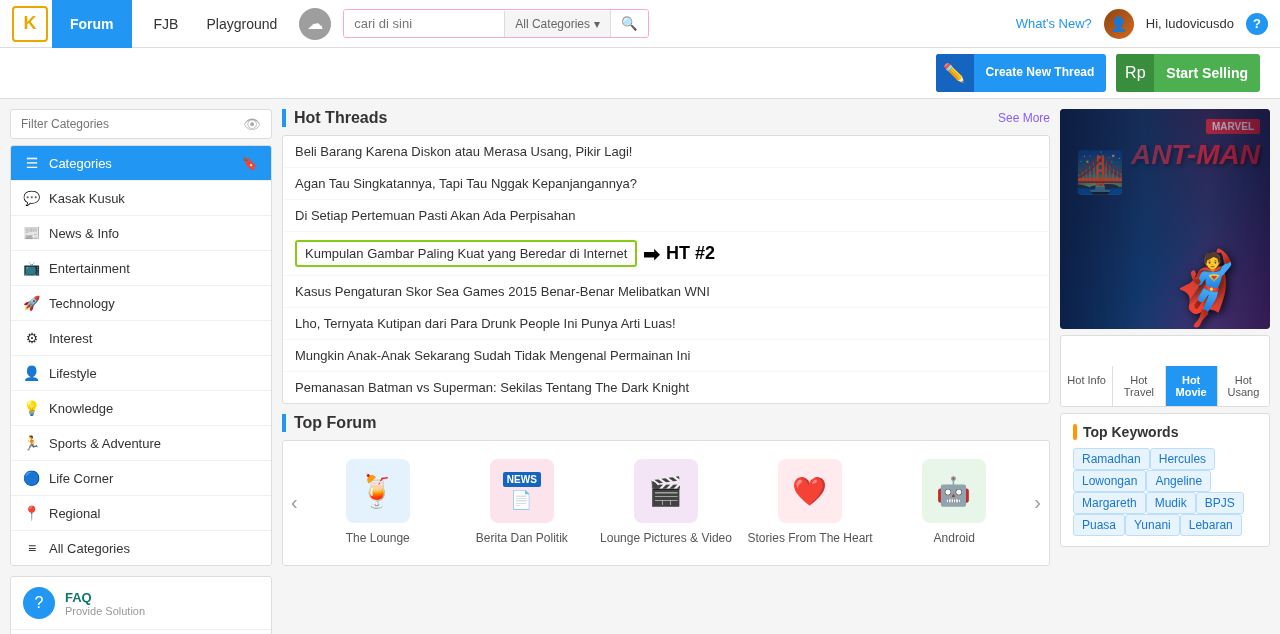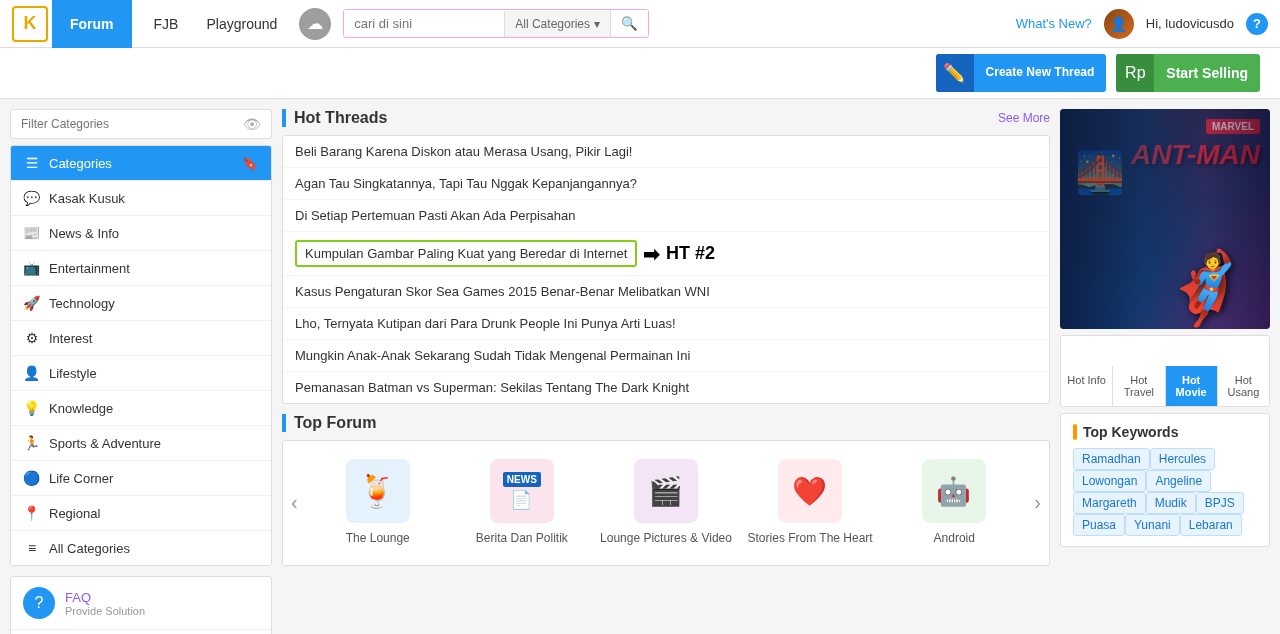--- a/index.html
+++ b/index.html
@@ -240,21 +240,21 @@
     }
     .sidebar-bottom-item:last-child { border-bottom: none; }
     .sidebar-bottom-icon {
       width: 32px; height: 32px;
       border-radius: 50%;
       display: flex; align-items: center; justify-content: center;
       font-size: 16px; color: #fff;
       flex-shrink: 0;
     }
     .icon-faq { background: #2196F3; }
-    .sidebar-bottom-text .title { font-size: 13px; font-weight: normal; color: #8b5cf6; }
+    .sidebar-bottom-text .title { font-size: 13px; font-weight: bold; color: #0f766e; }
     .sidebar-bottom-text .sub { font-size: 11px; color: #999; }
 
     
     .center-content {
       flex: 1;
       min-width: 0;
     }
 
     
     .section-header {

